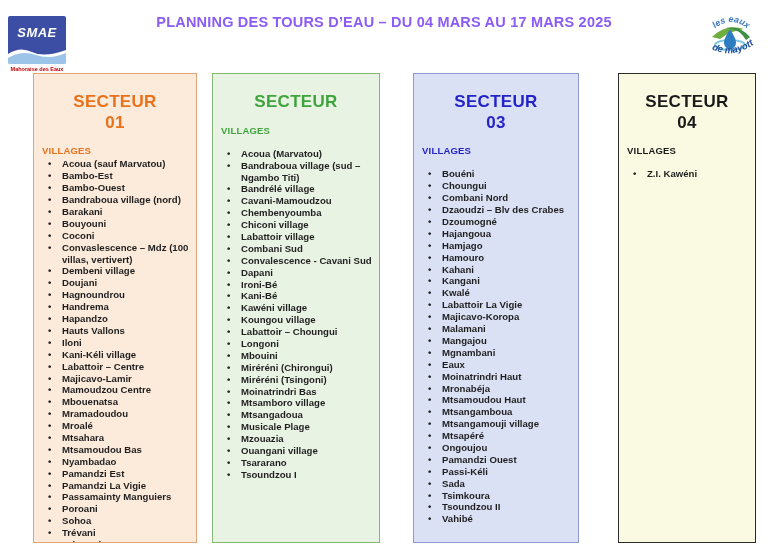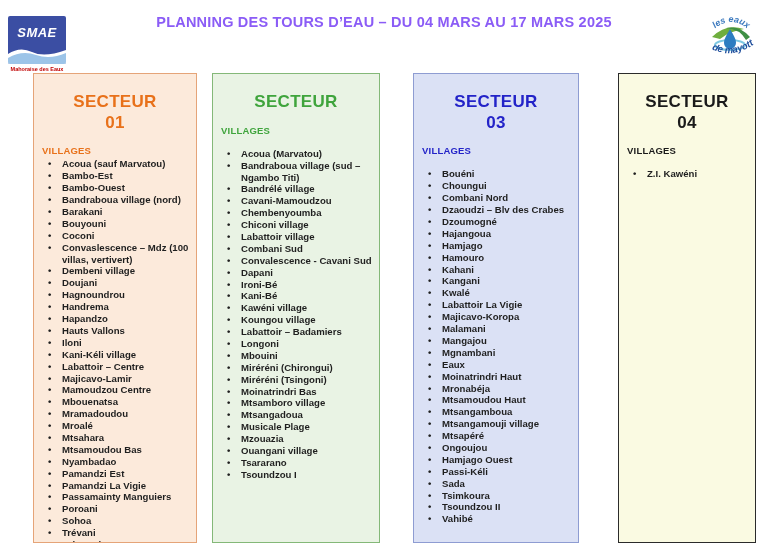--- a/index.html
+++ b/index.html
@@ -162,21 +162,21 @@
           <li>Chembenyoumba</li>
           <li>Chiconi village</li>
           <li>Labattoir village</li>
           <li>Combani Sud</li>
           <li>Convalescence - Cavani Sud</li>
           <li>Dapani</li>
           <li>Ironi-Bé</li>
           <li>Kani-Bé</li>
           <li>Kawéni village</li>
           <li>Koungou village</li>
-          <li>Labattoir – Badamiers</li>
+          <li>Labattoir – Choungui</li>
           <li>Longoni</li>
           <li>Mbouini</li>
           <li>Miréréni (Chirongui)</li>
           <li>Miréréni (Tsingoni)</li>
           <li>Moinatrindri Bas</li>
           <li>Mtsamboro village</li>
           <li>Mtsangadoua</li>
           <li>Musicale Plage</li>
           <li>Mzouazia</li>
           <li>Ouangani village</li>
@@ -209,21 +209,21 @@
           <li>Mangajou</li>
           <li>Mgnambani</li>
           <li>Eaux</li>
           <li>Moinatrindri Haut</li>
           <li>Mronabéja</li>
           <li>Mtsamoudou Haut</li>
           <li>Mtsangamboua</li>
           <li>Mtsangamouji village</li>
           <li>Mtsapéré</li>
           <li>Ongoujou</li>
-          <li>Hamjago Ouest</li>
+          <li>Pamandzi Ouest</li>
           <li>Passi-Kéli</li>
           <li>Sada</li>
           <li>Tsimkoura</li>
           <li>Tsoundzou II</li>
           <li>Vahibé</li>
         </ul>
     </div>
 
     <div class="sector" style="--accent: #1A1A1A; --bg: #FAFAE2; --border: #2B2B2B;">
       <div class="sector-title">

